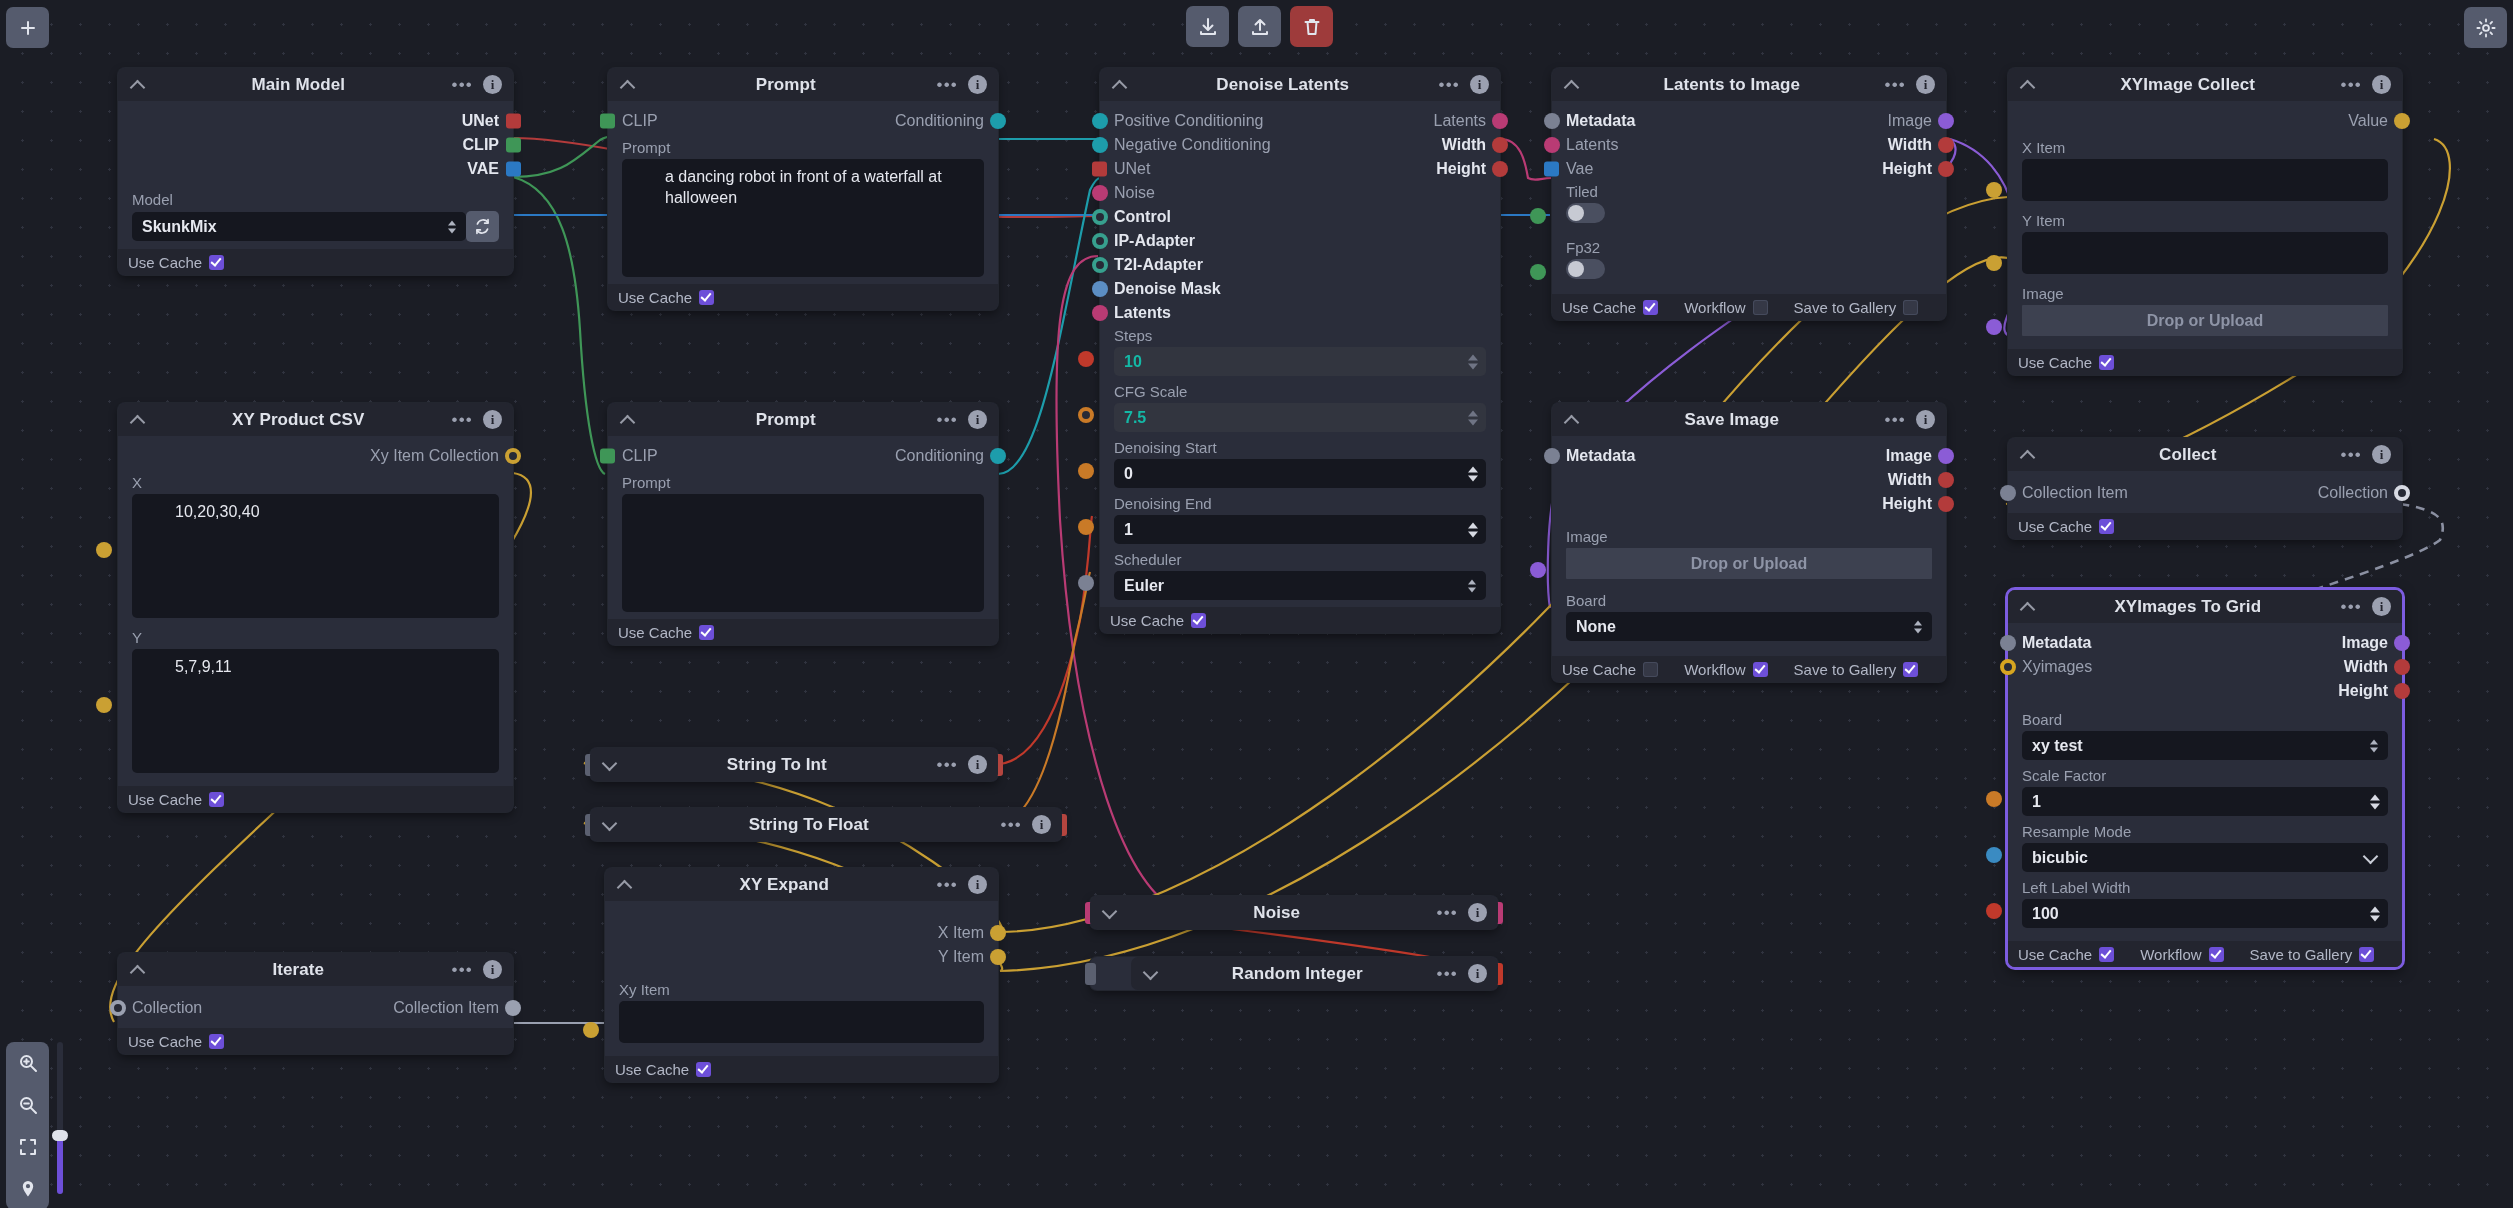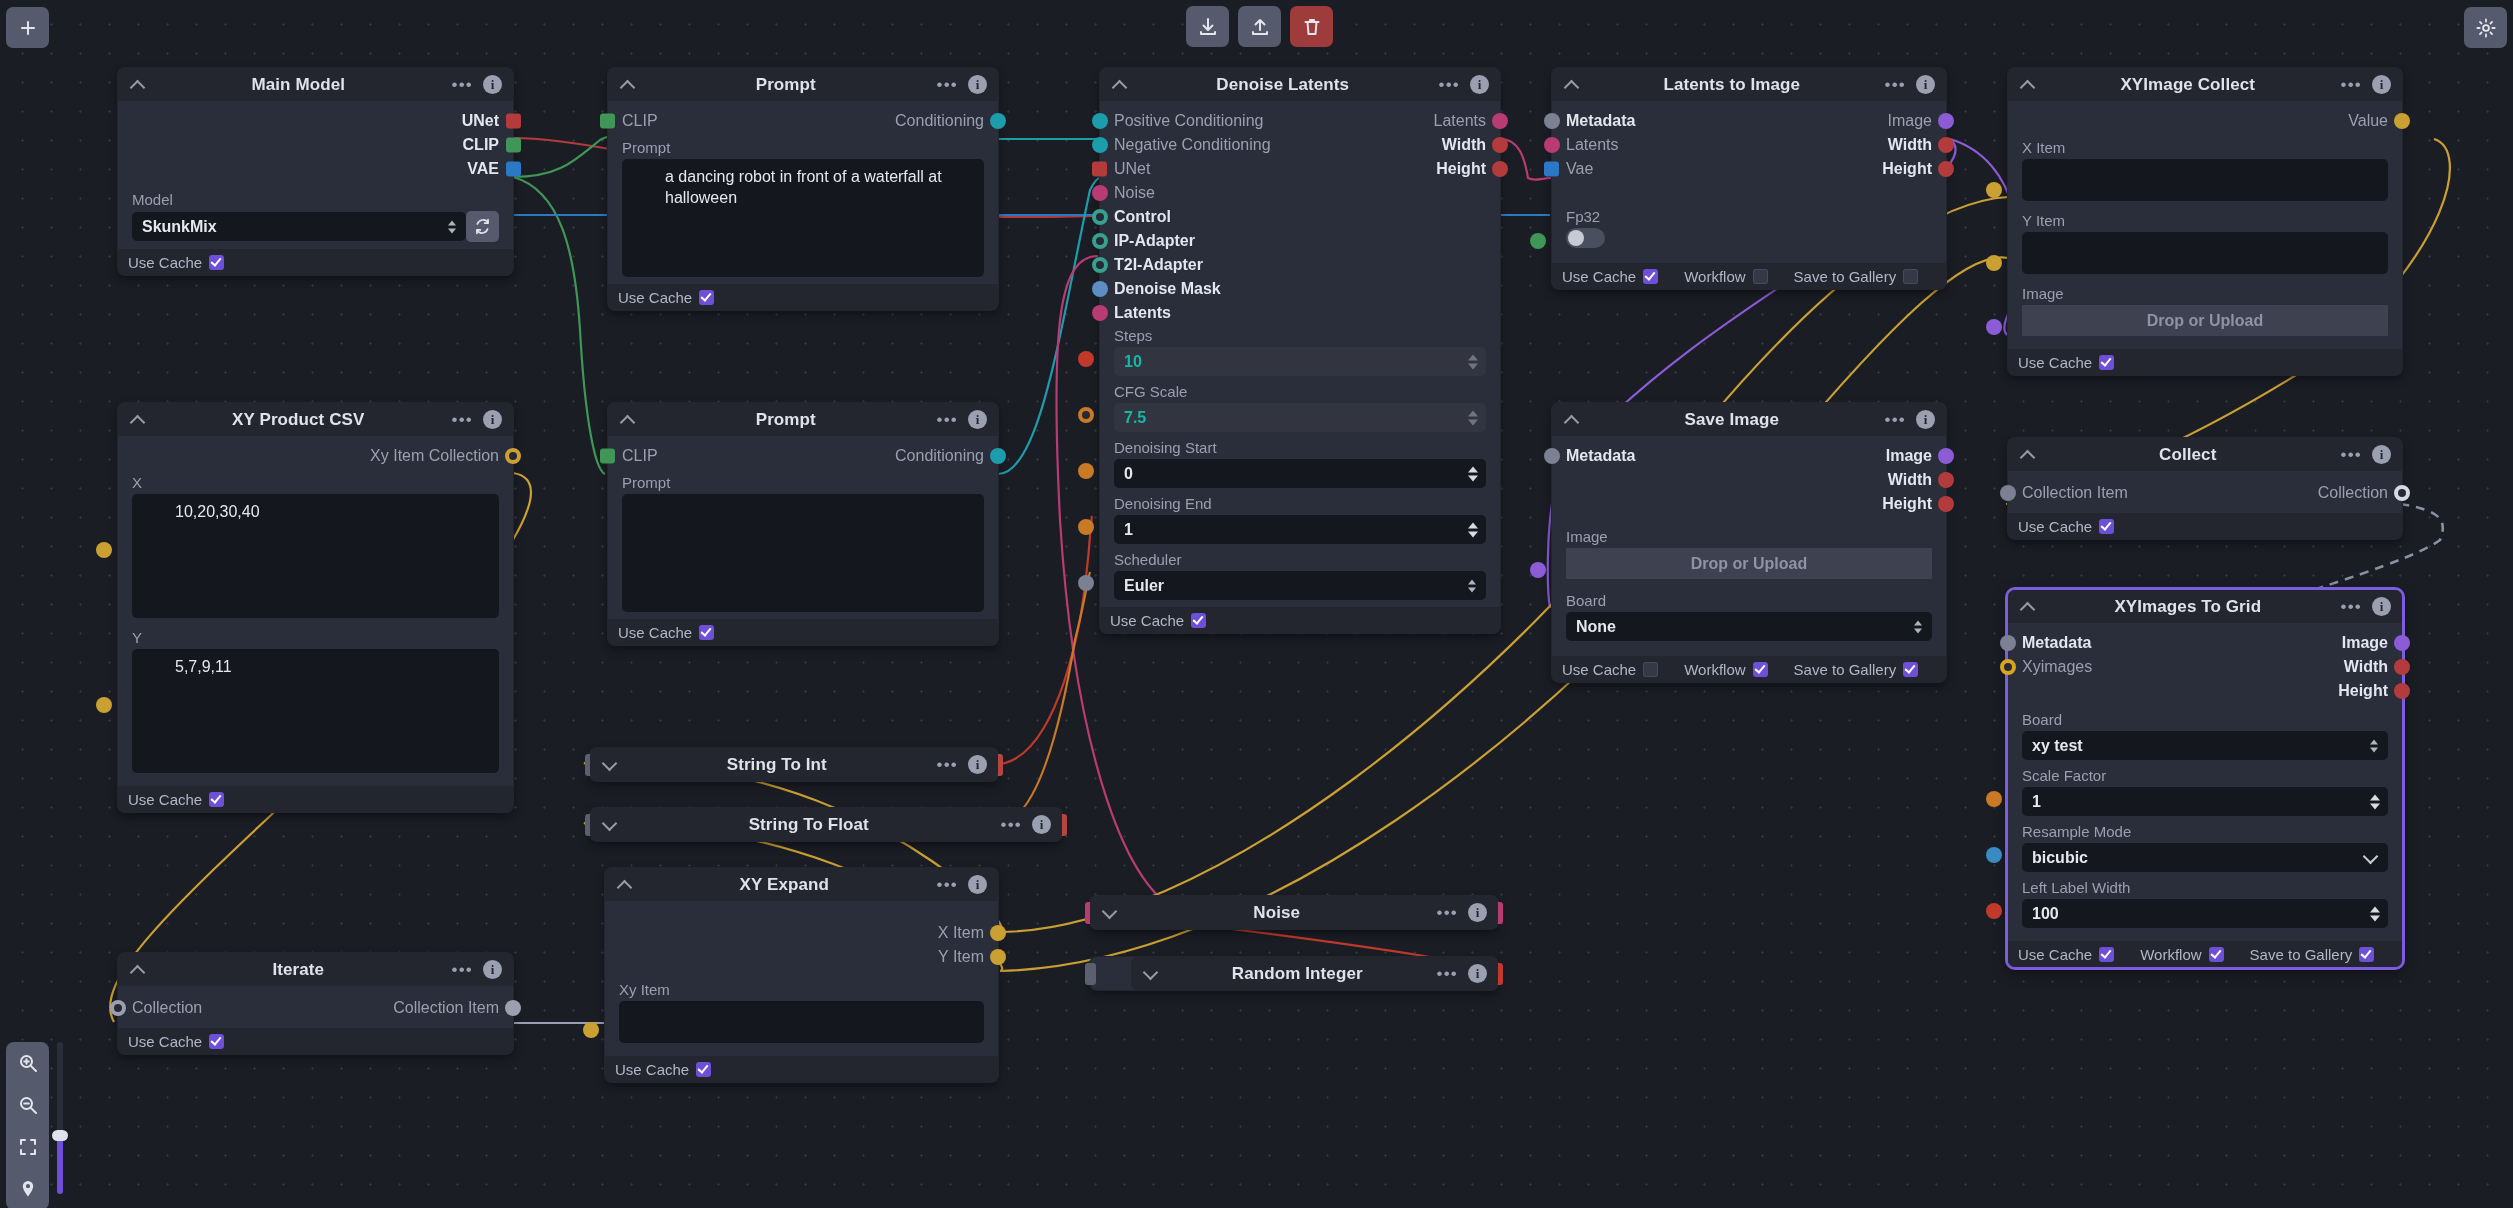--- a/index.html
+++ b/index.html
@@ -535,21 +535,26 @@
         <span class="lbl strong">Width</span>
         <span class="port out" style="background:#b33b3b"></span>
       </div>
       <div class="row">
         <span class="port in sq" style="background:#2b79c4"></span>
         <span class="lbl">Vae</span>
         <span style="flex:1"></span>
         <span class="lbl strong">Height</span>
         <span class="port out" style="background:#b33b3b"></span>
       </div>
-      <div class="fieldgrp" style="margin-top:25px">
+      <div class="fieldgrp">
+        <div class="flabel">Tiled</div>
+        <div class="toggle"></div>
+        <span class="port in" style="background:#3f9657; top:auto; bottom:4px; left:-22px; transform:none"></span>
+      </div>
+      <div class="fieldgrp" style="margin-top:9px">
         <div class="flabel">Fp32</div>
         <div class="toggle"></div>
         <span class="port in" style="background:#3f9657; top:auto; bottom:4px; left:-22px; transform:none"></span>
       </div>
     </div>
     <div class="footer" style="margin-top:8px">
       <span class="fitem">
         <span>Use Cache</span>
         <span class="chk"></span>
       </span>

